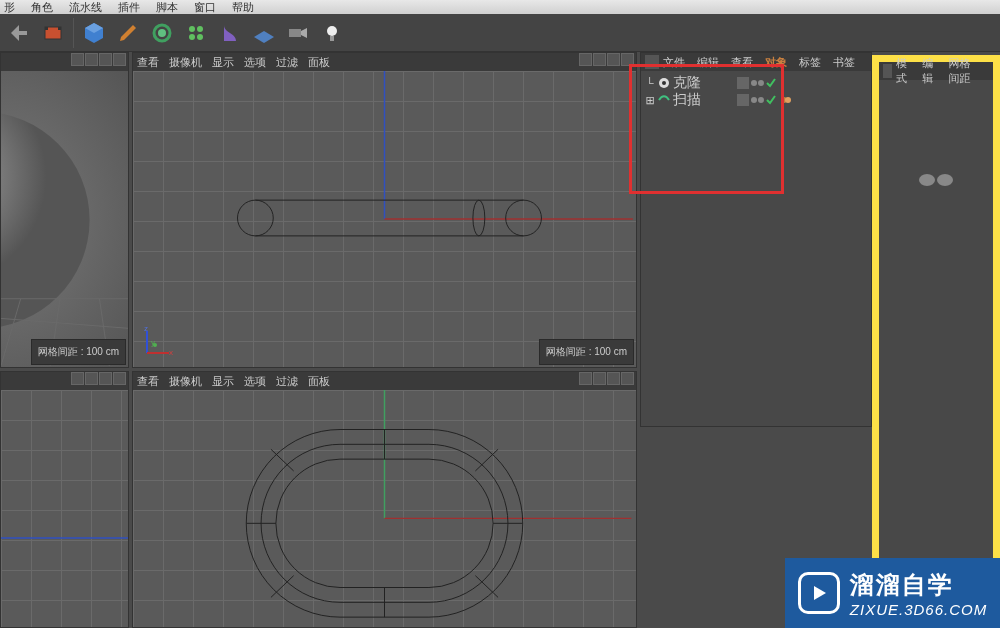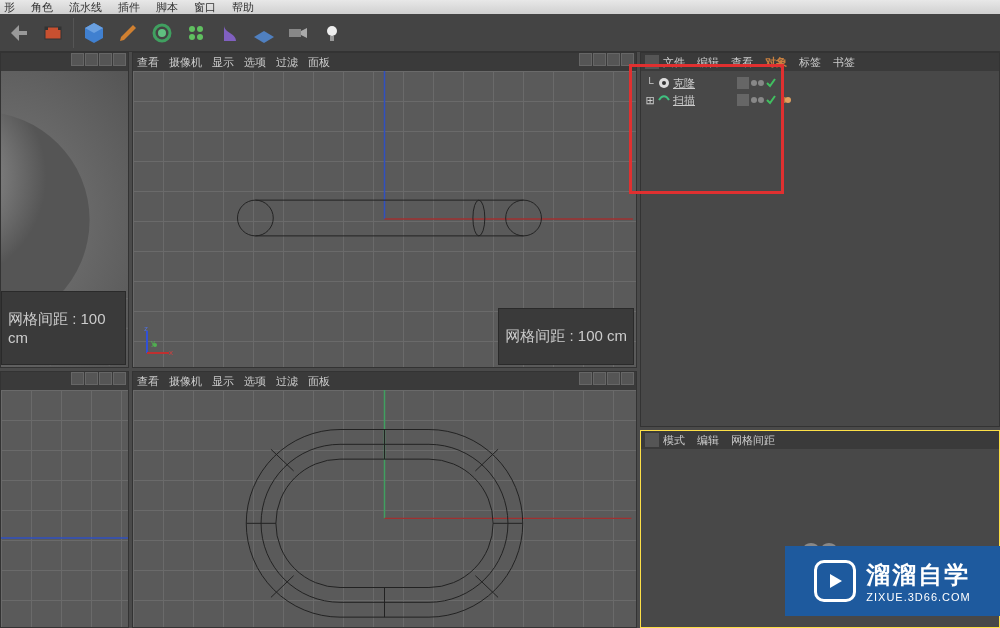--- a/index.html
+++ b/index.html
@@ -117,23 +117,23 @@
       background: #3a3a3a;
       padding: 1px 6px;
       color: #ccc;
       font-size: 11px;
       border: 1px solid #2a2a2a;
     }
     .vp-info {
       position: absolute;
       bottom: 2px;
       background: #3a3a3a;
-      padding: 18px 6px;
+      padding: 5px 6px;
       color: #ccc;
-      font-size: 15px;
+      font-size: 10px;
       border: 1px solid #2a2a2a;
     }
     .vp-info-right { right: 2px; }
     
     .vp-canvas {
       position: absolute;
       top: 18px;
       left: 0;
       right: 0;
       bottom: 0;
@@ -154,21 +154,21 @@
       background-image: 
         linear-gradient(#6a6a6a 1px, transparent 1px),
         linear-gradient(90deg, #6a6a6a 1px, transparent 1px);
       background-size: 30px 30px;
     }
     
     
     .right-panels {
       flex: 1;
       display: flex;
-      flex-direction: column;
+      flex-direction: row;
       margin-left: 3px;
     }
     
     .obj-panel {
       height: 375px;
       background: #484848;
       border: 1px solid #333;
       position: relative;
     }
     .obj-header {
@@ -193,68 +193,68 @@
       padding: 4px;
     }
     .obj-row {
       display: flex;
       align-items: center;
       height: 16px;
       margin-bottom: 1px;
     }
     .obj-expand { width: 10px; text-align: center; color: #ccc; }
     .obj-icon { width: 14px; height: 14px; margin: 0 2px; }
-    .obj-name { color: #ccc; font-size: 11px; min-width: 60px; text-decoration: underline; }
+    .obj-name { color: #ccc; font-size: 14px; min-width: 60px; }
     .obj-layer { width: 12px; height: 12px; background: #666; margin-left: 4px; }
     .obj-dots { display: flex; gap: 1px; margin-left: 2px; }
     .obj-dot { width: 6px; height: 6px; border-radius: 50%; }
     
     .red-box {
       position: absolute;
       top: -7px;
       left: -12px;
       width: 155px;
       height: 130px;
       border: 3px solid #e03030;
       pointer-events: none;
     }
     
     .attr-panel {
       flex: 1;
       background: #484848;
-      border: 1px solid #fde047;
+      border: 7px solid #fde047;
       margin-top: 3px;
     }
     
     
     .watermark {
       position: absolute;
       right: 0;
-      bottom: 12px;
+      bottom: 0;
       width: 215px;
       height: 70px;
       background: #1e5a9e;
       display: flex;
       align-items: center;
       justify-content: center;
       color: #fff;
     }
     .watermark-logo {
       width: 42px;
       height: 42px;
       border: 3px solid #fff;
       border-radius: 10px;
       display: flex;
       align-items: center;
       justify-content: center;
       margin-right: 10px;
     }
     .watermark-text { display: flex; flex-direction: column; }
     .wm-title { font-size: 24px; font-weight: bold; letter-spacing: 2px; }
-    .wm-sub { font-size: 11px; letter-spacing: 1px; }
+    .wm-sub { font-size: 15px; letter-spacing: 1px; font-style: italic; }
     
     .axis-gizmo {
       position: absolute;
       left: 6px;
       bottom: 6px;
       width: 36px;
       height: 36px;
     }
   </style>
 </head>

